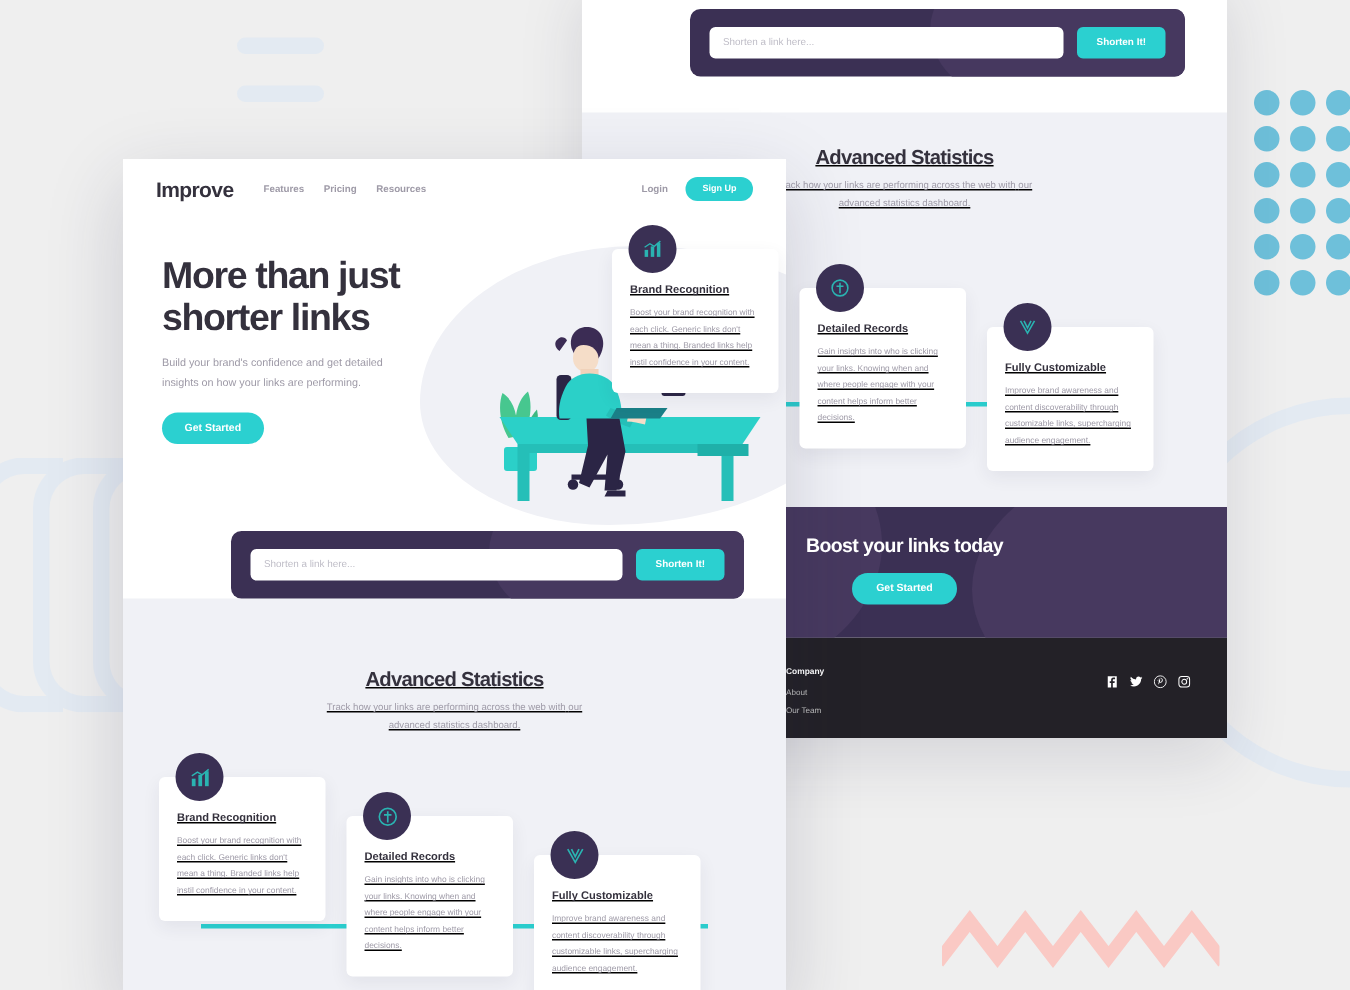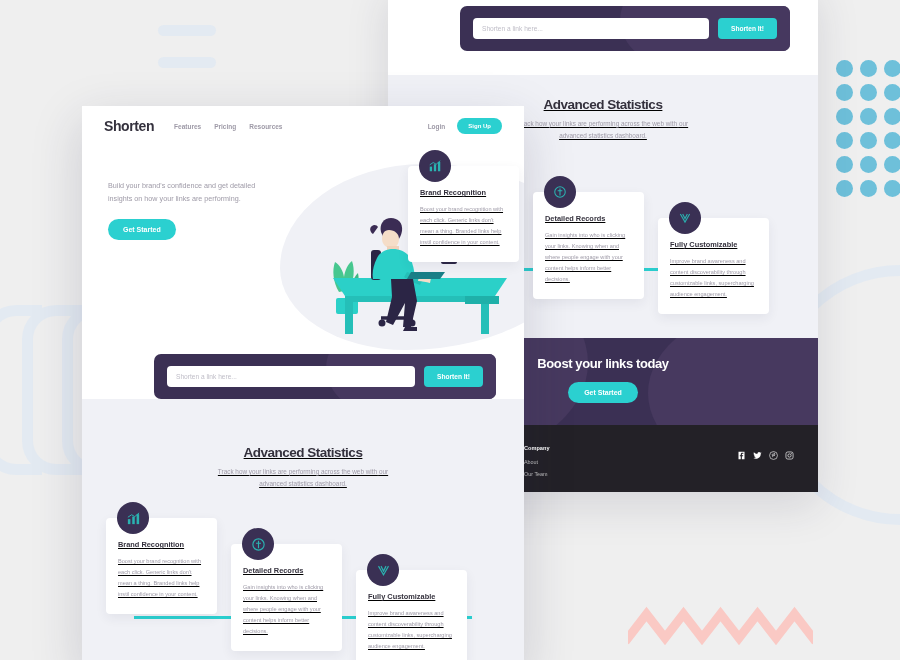--- a/index.html
+++ b/index.html
@@ -241,21 +241,21 @@
               <circle cx="12" cy="12" r="4.3" fill="none" stroke="#fff" stroke-width="1.8"></circle>
               <circle cx="17.4" cy="6.6" r="1.2"></circle>
             </svg></a>
       </div>
     </div>
   </div>
 
   <div class="page page-front">
 
     <div class="nav">
-      <div class="logo">Shorten</div>
+      <div class="logo">Improve</div>
       <div class="nav-links">
         <a href="#">Features</a>
         <a href="#">Pricing</a>
         <a href="#">Resources</a>
       </div>
       <div class="nav-right">
         <a href="#">Login</a>
         <button class="btn btn-signup">Sign Up</button>
       </div>
     </div>
@@ -289,20 +289,24 @@
         <path d="M72 66h12v10H72z" fill="#f0d2ba"></path>
         <path d="M62 78c3-6 9-9 16-9s14 3 17 9c4 8 5 16 4 21H58c-1-6 0-13 4-21z" fill="#2bd0c8"></path>
         <path d="M92 92c6 2 12 4 16 7l-3 6c-6-2-12-5-16-8z" fill="#25bfb8"></path>
         <path d="M104 96c5 0 9 1 12 2l-1 5c-4-1-8-2-12-2z" fill="#f5ddc8"></path>
         <path d="M76 99h22l4 22-6 26h-8l2-24-12 22-7-3 6-25z" fill="#2b2545"></path>
         <path d="M90 147h12v4H88z" fill="#2b2545"></path>
 
         <path d="M96 92h34l-5 7H92z" fill="#1a7f87"></path>
       </svg>
 
+      <h1>
+        <span>More than just</span><br>
+        <span>shorter links</span>
+      </h1>
       <p>Build your brand's confidence and get detailed insights on how your links are performing.</p>
       <button class="btn btn-started">Get Started</button>
     </div>
 
     <div class="shorten-wrap">
       <div class="shorten">
         <input class="shorten-input" value="" placeholder="Shorten a link here..." style="">
         <button class="btn btn-shorten">Shorten It!</button>
       </div>
     </div>

